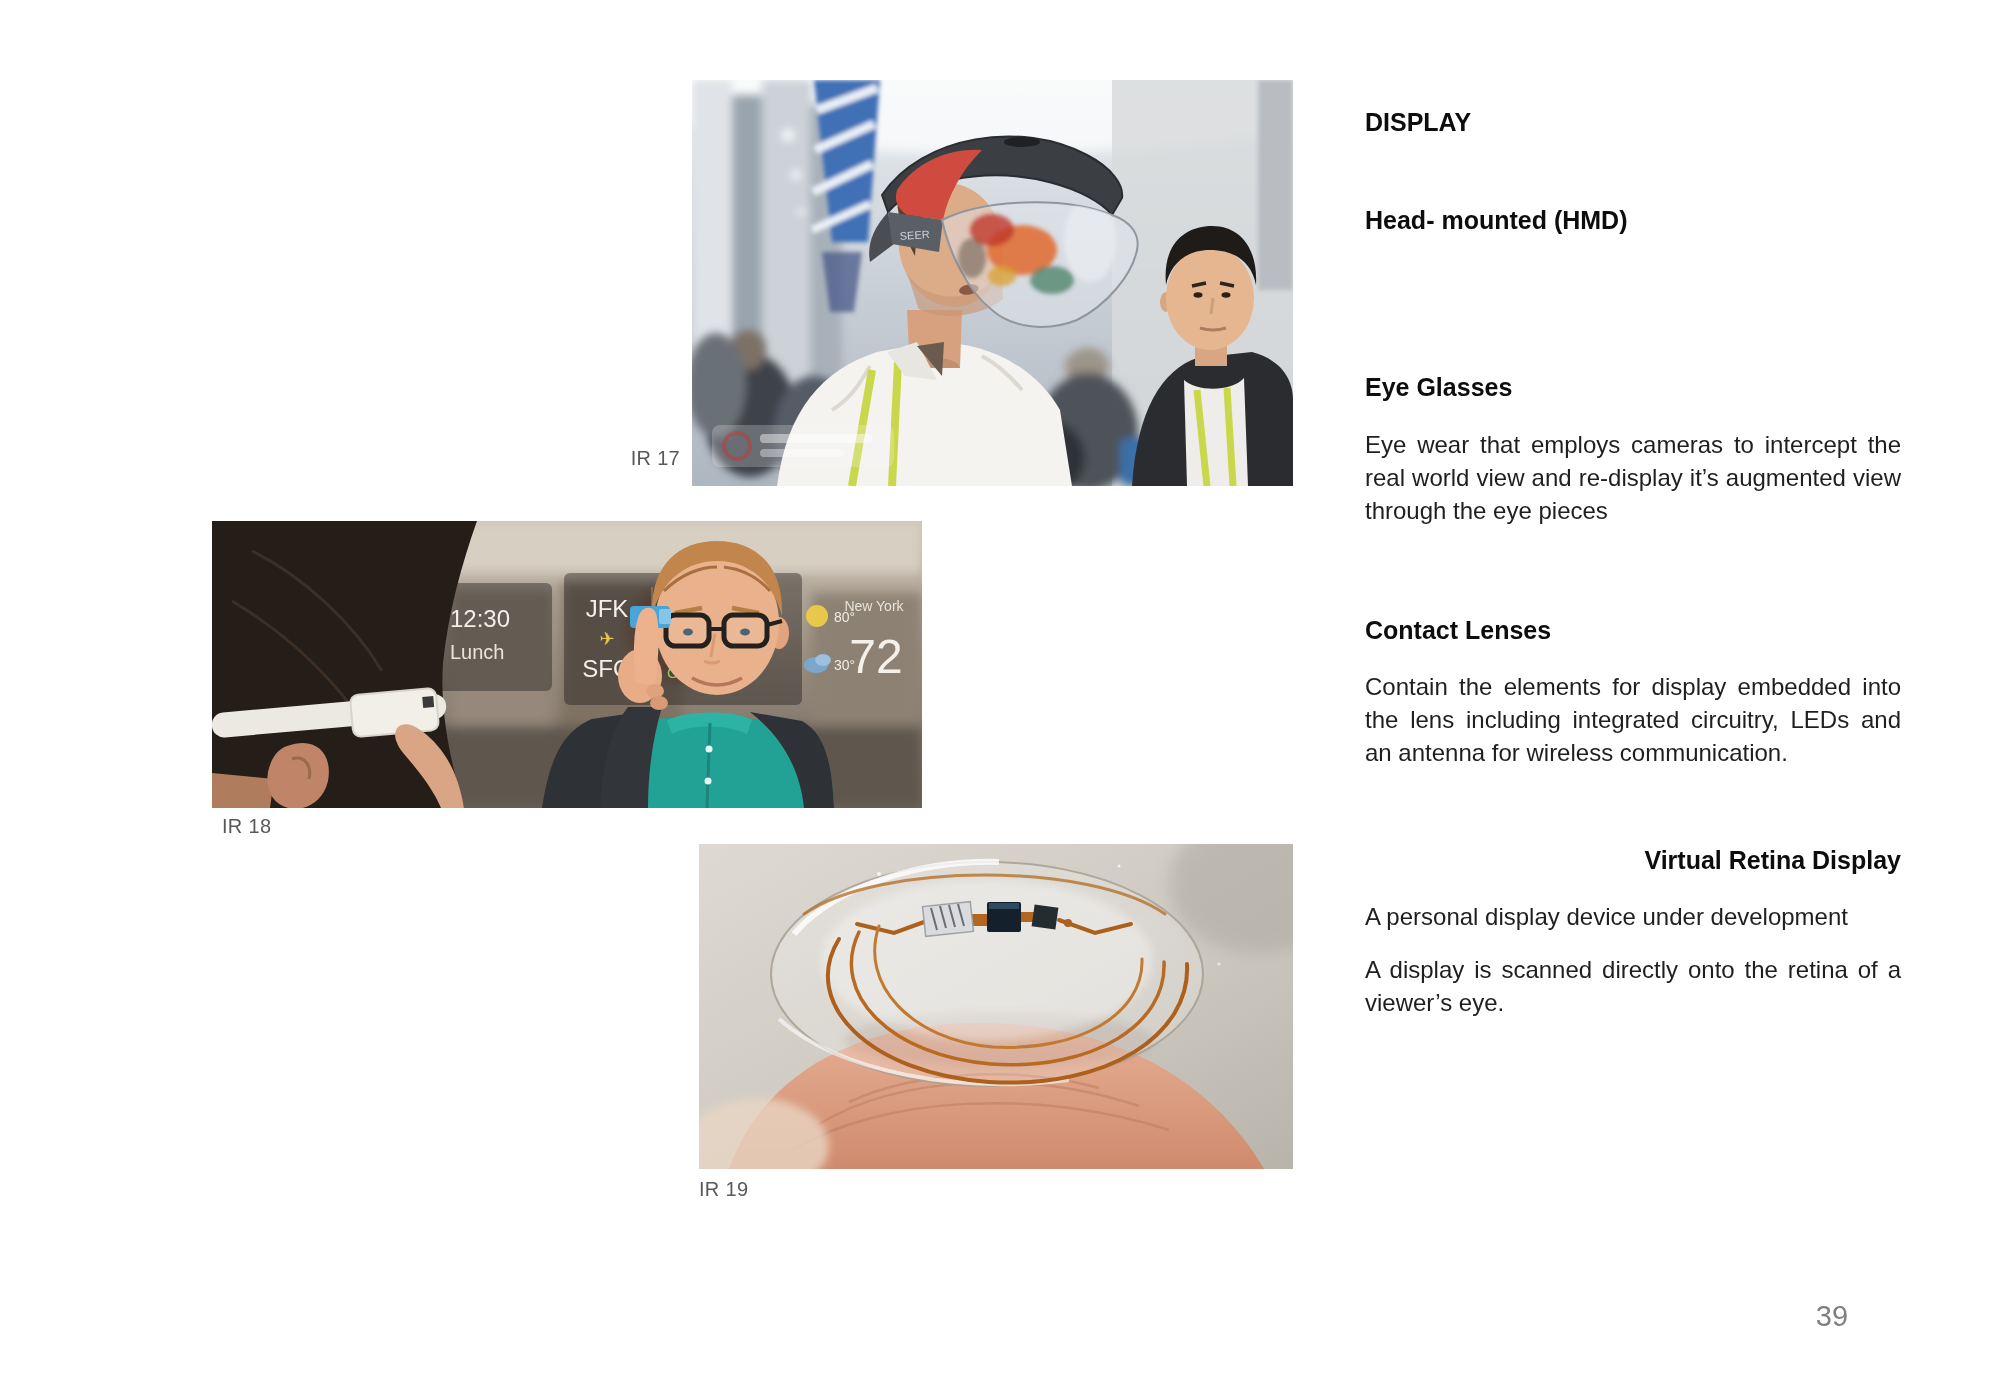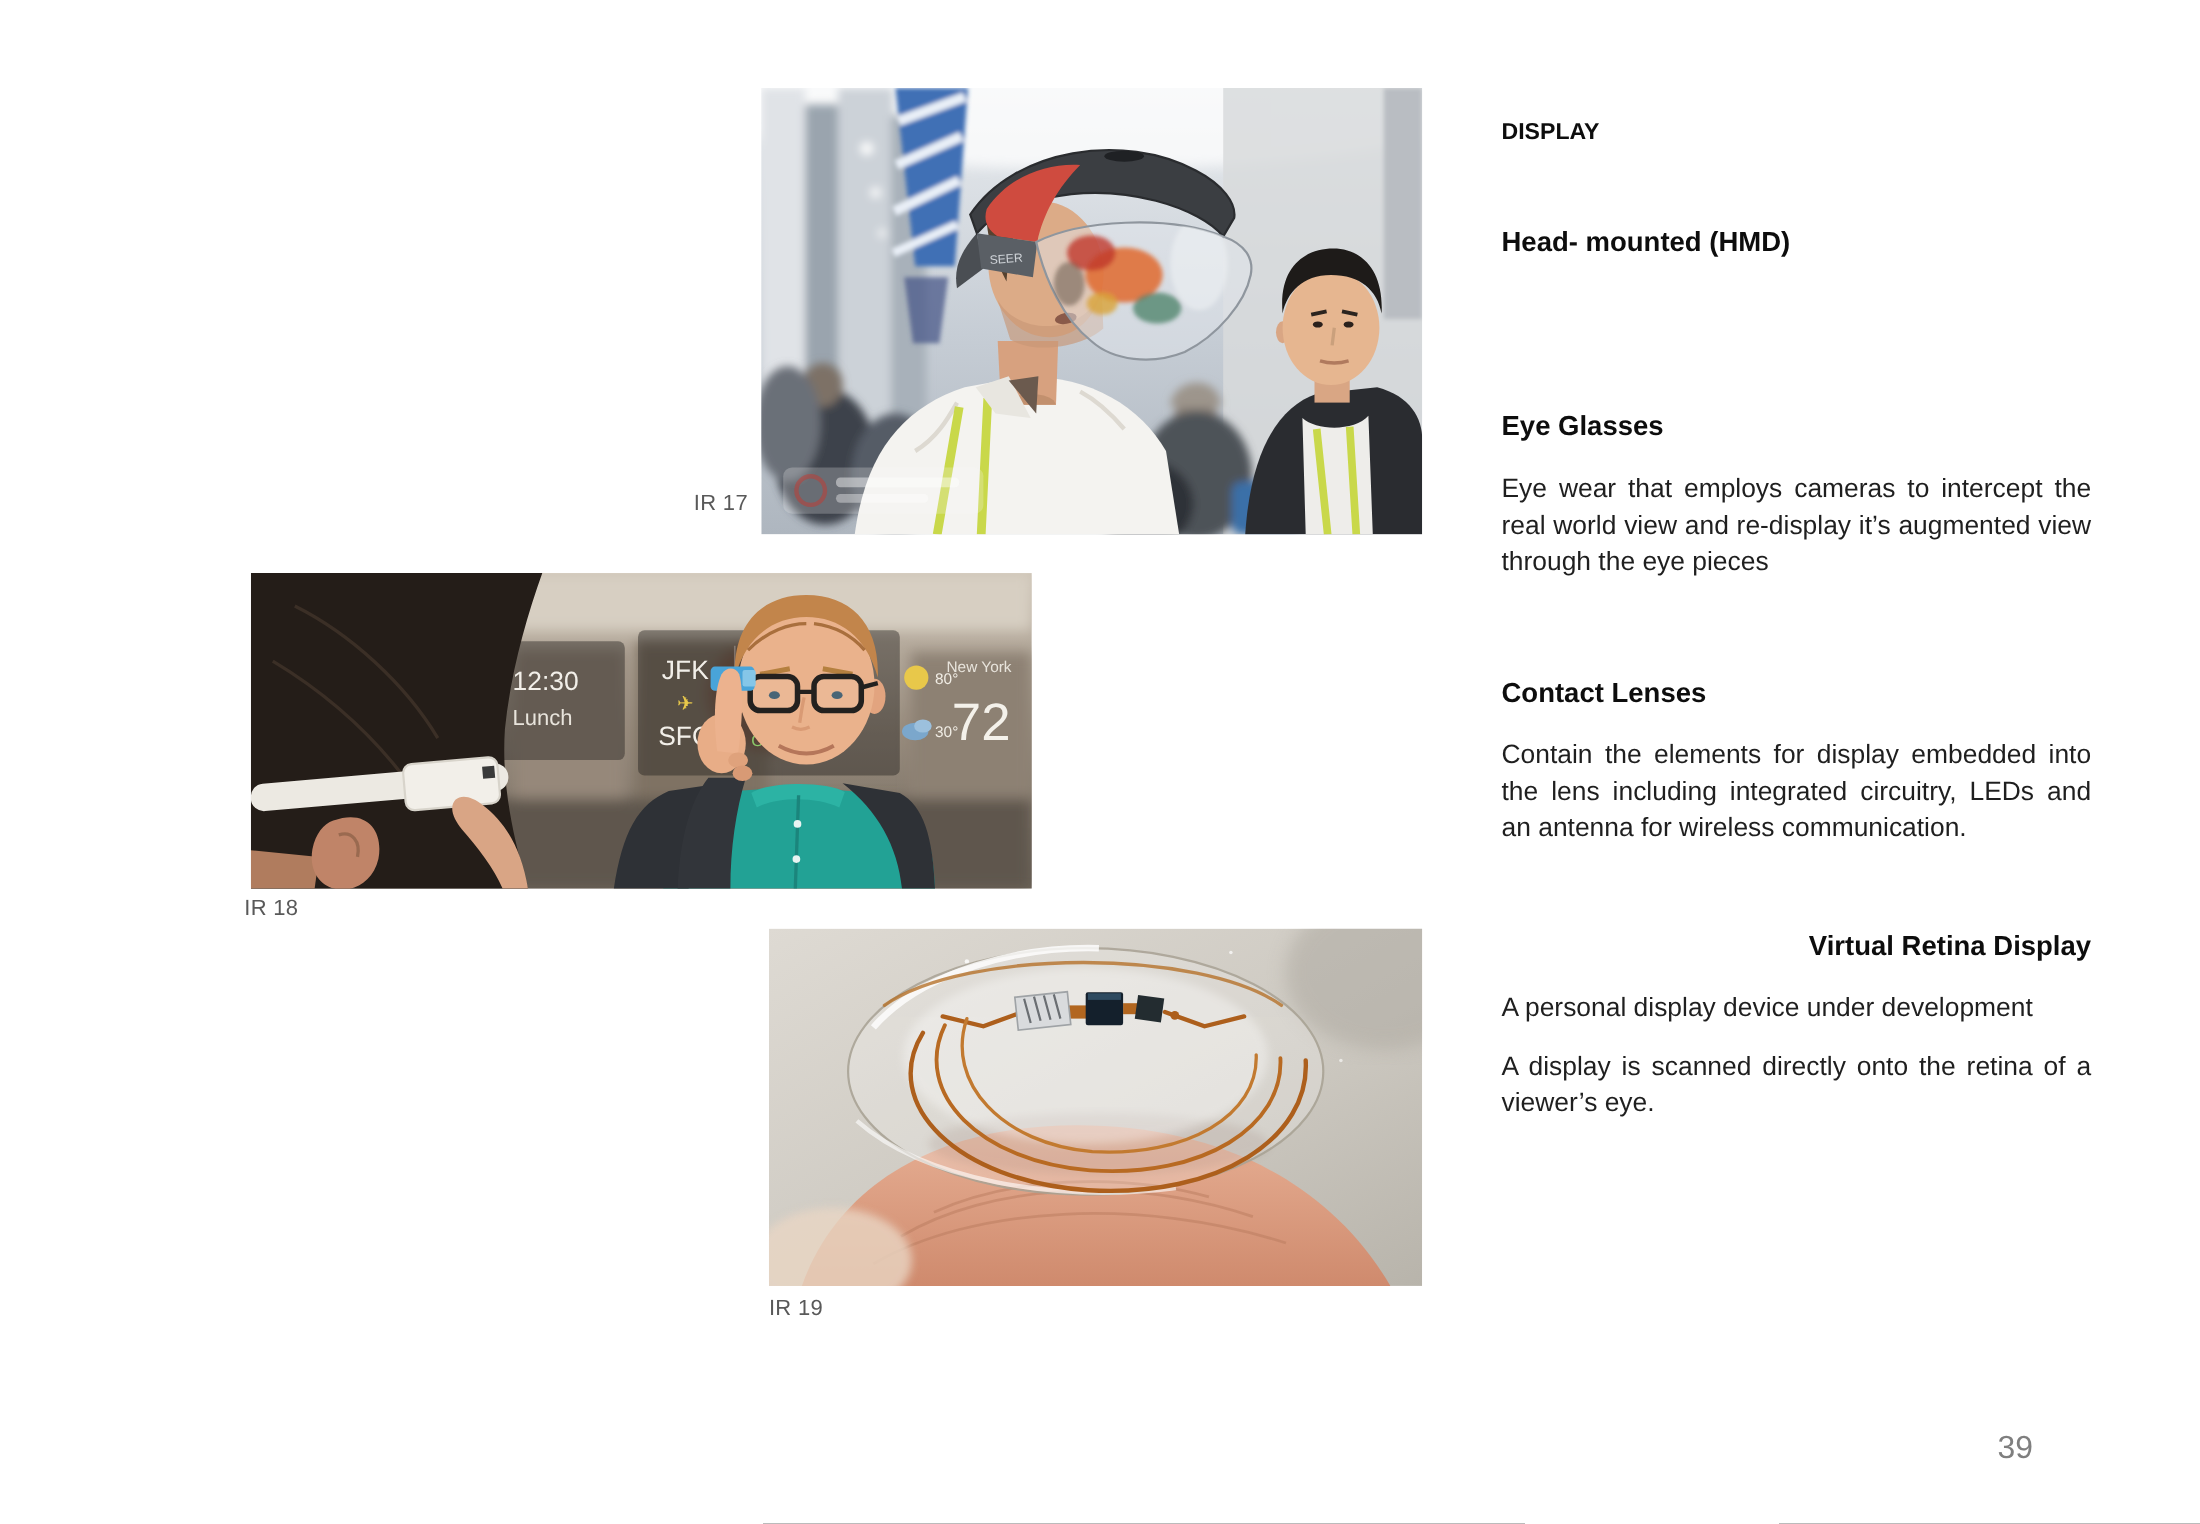--- a/index.html
+++ b/index.html
@@ -4,21 +4,21 @@
 <style>
   html,body{margin:0;padding:0;background:#888;}
   #slide{
     position:relative;width:2000px;height:1385px;background:#ffffff;
     font-family:"Liberation Sans",sans-serif;overflow:hidden;
   }
   .abs{position:absolute;}
   .photo{position:absolute;overflow:hidden;}
   .photo svg{display:block;}
   .caption{font-size:20px;color:#595959;letter-spacing:.3px;}
-  .col-title{font-size:21px;font-weight:bold;color:#0d0d0d;}
+  .col-title{font-size:25px;font-weight:bold;color:#0d0d0d;}
   .sec-h{font-size:25px;font-weight:bold;color:#0d0d0d;}
   .sec-p{font-size:24px;color:#1f1f1f;line-height:33px;text-align:justify;text-align-last:left;margin:0;}
   .pagenum{font-size:29px;color:#7f7f7f;text-align:center;}
   svg text{font-family:"Liberation Sans",sans-serif;}
 </style>
 </head>
 <body>
 
 <div id="slide">
 
@@ -129,21 +129,21 @@
       <g opacity=".8">
         <rect x="20" y="345" width="182" height="42" rx="8" fill="#f5f5f5" opacity=".3"></rect>
         <circle cx="45" cy="366" r="13" fill="none" stroke="#dc3c32" stroke-width="4" opacity=".55"></circle>
         <rect x="68" y="354" width="112" height="9" rx="4" fill="#ffffff" opacity=".6"></rect>
         <rect x="68" y="369" width="84" height="8" rx="4" fill="#ffffff" opacity=".5"></rect>
       </g>
     </svg>
   </div>
   <div class="abs caption" style="left:560px;top:447px;width:120px;text-align:right;">IR 17</div>
 
-  <div class="photo" style="left:228px;top:521px;width:842px;height:287px;">
+  <div class="photo" style="left:212px;top:521px;width:842px;height:287px;">
     <svg width="710" height="287" viewBox="0 0 710 287">
       <defs>
         <linearGradient id="p2bg" x1="0" y1="0" x2="0" y2="1">
           <stop offset="0" stop-color="#cdc3b5"></stop>
             <stop offset=".5" stop-color="#988c7e"></stop>
             <stop offset="1" stop-color="#6e655a"></stop>
         </linearGradient>
         <filter id="g6">
             <feGaussianBlur stdDeviation="6"></feGaussianBlur>
           </filter>

